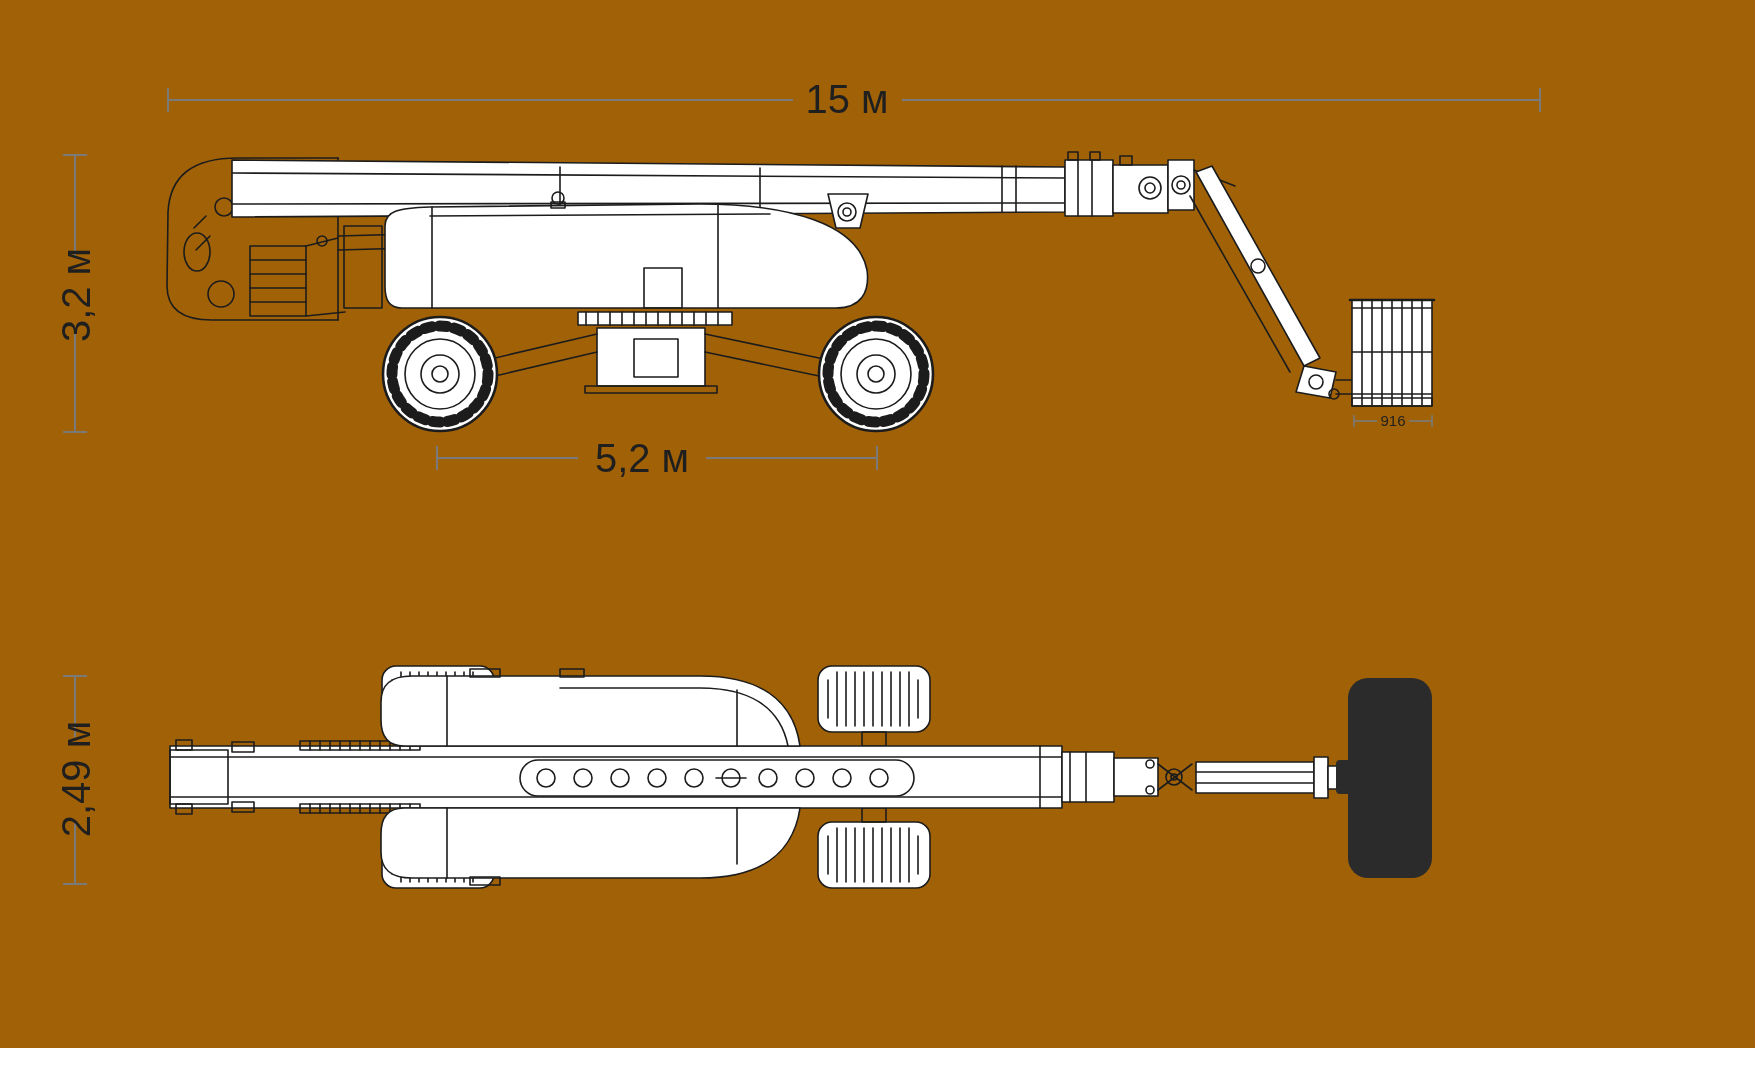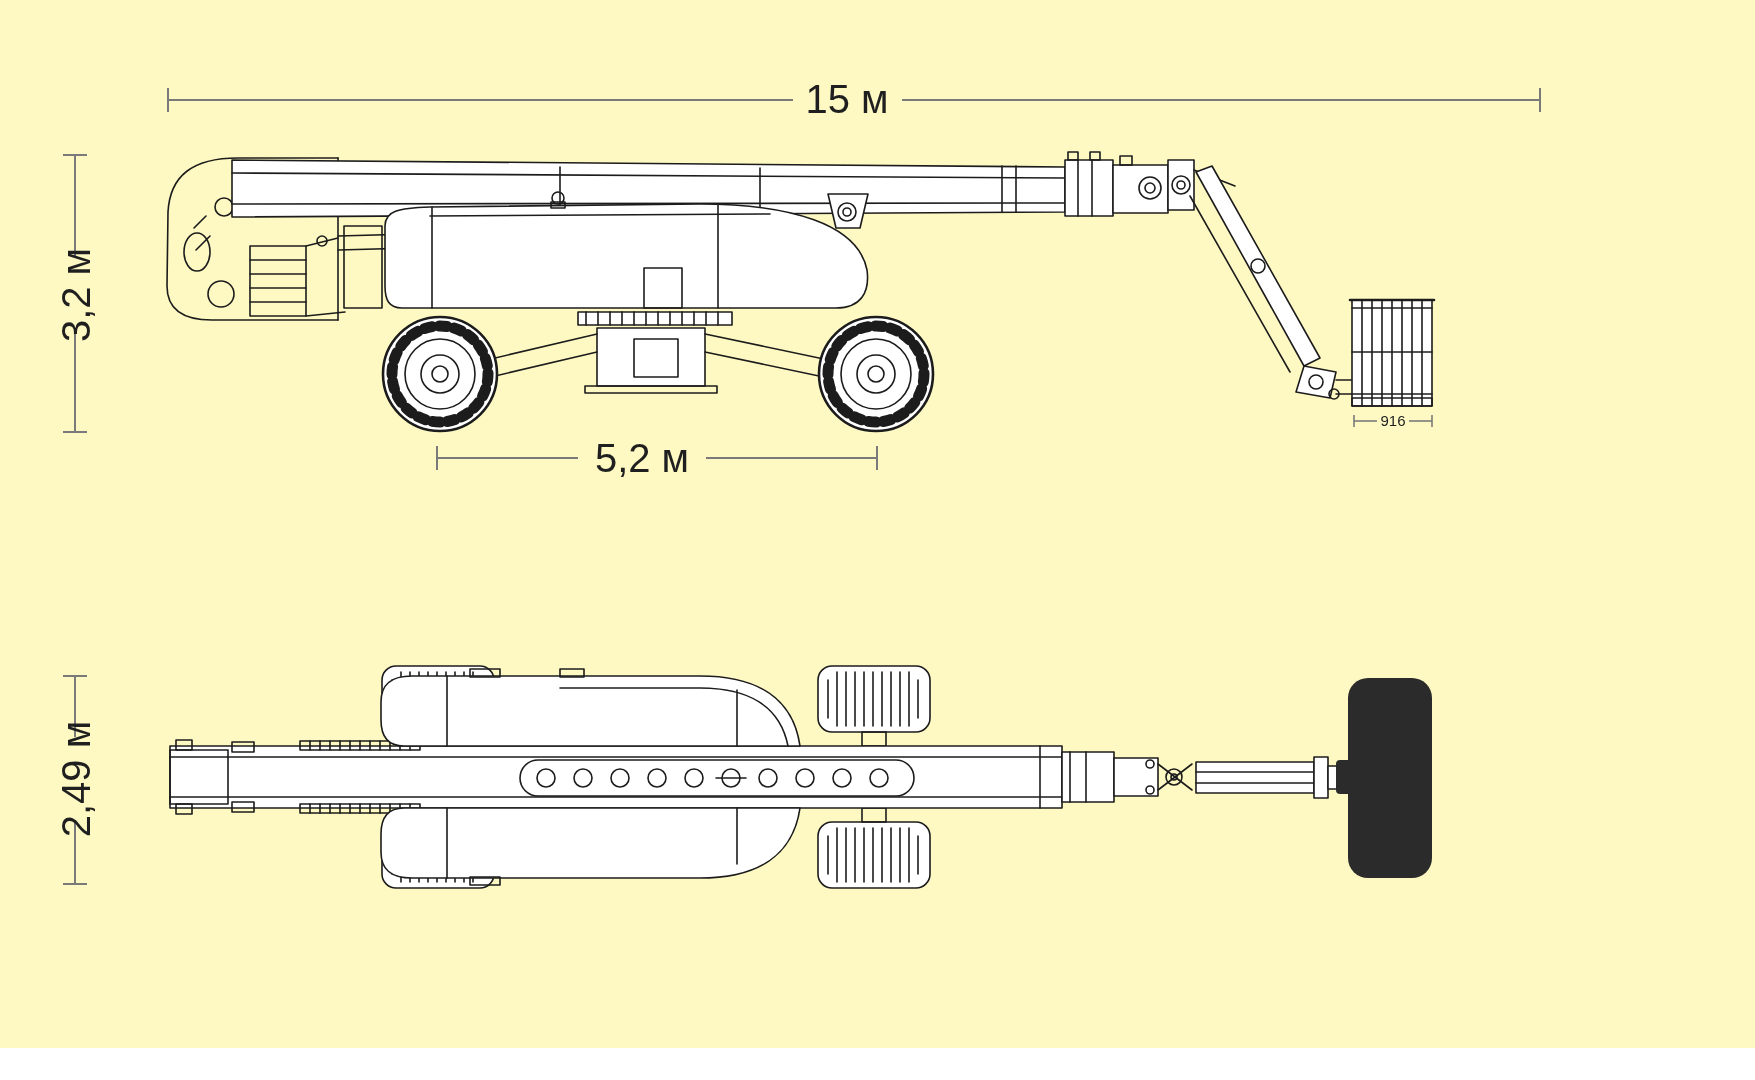--- a/index.html
+++ b/index.html
@@ -1,16 +1,16 @@
 <!DOCTYPE html>
 <html><head>
 <meta charset="utf-8">
 <style>
   html,body{margin:0;padding:0;background:#ffffff;}
-  .page{width:1755px;height:1048px;background:#fef9c3;position:relative;overflow:hidden;}
+  .page{width:1755px;height:1048px;background:#a16207;position:relative;overflow:hidden;}
   svg{display:block;}
   text{stroke:none;}
   .dimtext{font:40px "Liberation Sans", sans-serif;fill:#1f1f1f;stroke:none;}
   .dimsmall{font:15px "Liberation Sans", sans-serif;fill:#1f1f1f;stroke:none;}
 </style>
 </head>
 <body>
 
 <div class="page">
 <svg width="1755" height="1080" viewBox="0 0 1755 1080" xmlns="http://www.w3.org/2000/svg">

